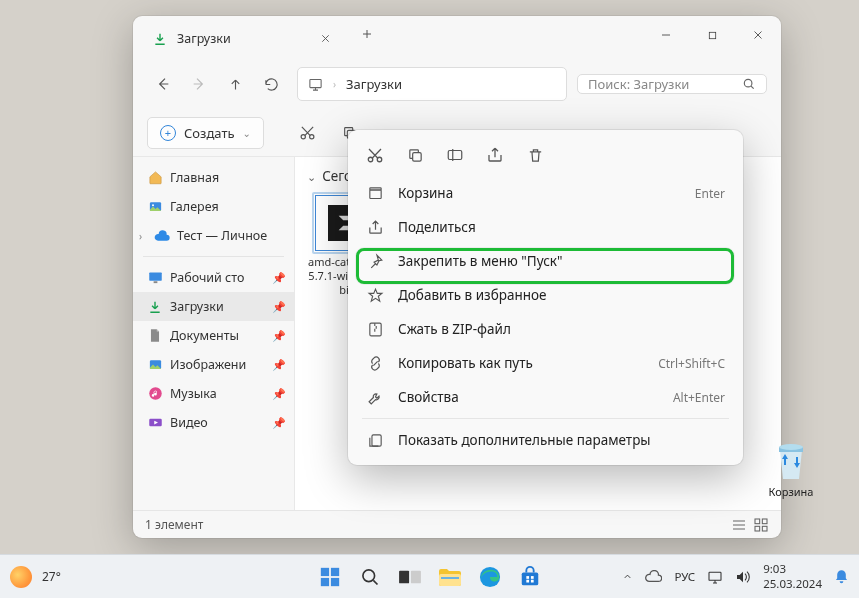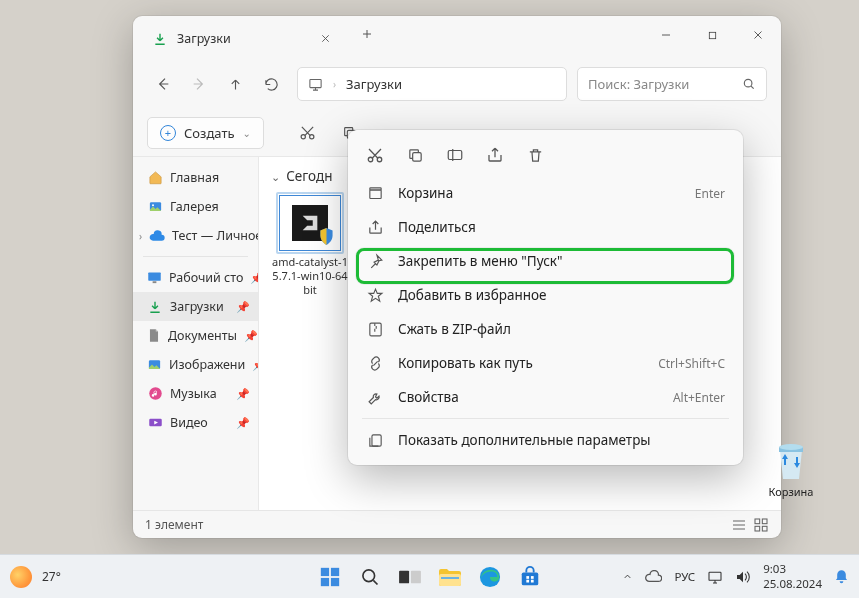--- a/index.html
+++ b/index.html
@@ -10,28 +10,28 @@
 .tab .dl-ico{color:#18a04f}
 .tab .x{margin-left:auto;padding:4px;color:#555}
 .addtab{padding:12px 14px;color:#555}
 .winctrls{margin-left:auto;display:flex;align-items:center}
 .winctrls div{width:46px;height:38px;display:flex;align-items:center;justify-content:center;color:#333}
 .navbar{display:flex;align-items:center;gap:4px;padding:6px 14px 8px;height:48px}
 .navbtn{width:32px;height:32px;display:flex;align-items:center;justify-content:center;color:#555;border-radius:4px}
 .navbtn.dis{color:#bbb}
 .addrbar{flex:1;display:flex;align-items:center;gap:10px;background:#fff;border:1px solid #ddd;border-radius:5px;height:34px;padding:0 10px;font-size:13px;color:#333;margin:0 6px}
 .addrbar .sep{color:#bbb;font-size:10px}
-.searchbox{width:190px;height:34px;background:#fff;border:1px solid #ddd;border-radius:5px;display:flex;align-items:center;padding:0 10px;font-size:13px;color:#888}
+.searchbox{width:190px;height:20px;background:#fff;border:1px solid #ddd;border-radius:5px;display:flex;align-items:center;padding:0 10px;font-size:13px;color:#888}
 .searchbox .mag{margin-left:auto;color:#666}
 .toolbar{display:flex;align-items:center;gap:6px;padding:6px 14px;height:48px;border-bottom:1px solid #e8e8e8}
 .createbtn{display:flex;align-items:center;gap:8px;padding:6px 12px;border:1px solid #ddd;border-radius:5px;font-size:13px;color:#333;background:#fdfdfd}
 .createbtn .plus{width:16px;height:16px;border:1.2px solid #3386d9;border-radius:50%;display:flex;align-items:center;justify-content:center;color:#3386d9;font-size:11px;line-height:1}
 .tico{width:36px;height:32px;display:flex;align-items:center;justify-content:center;color:#555}
 .body{flex:1;display:flex;min-height:0}
-.sidebar{width:126px;background:#f7f7f7;padding-top:6px;font-size:12.5px;color:#333;border-right:1px solid #e8e8e8;overflow:hidden}
+.sidebar{width:162px;background:#f7f7f7;padding-top:6px;font-size:12.5px;color:#333;border-right:1px solid #e8e8e8;overflow:hidden}
 .sbsep{height:1px;background:#e4e4e4;margin:6px 10px}
 .sbitm{display:flex;align-items:center;gap:7px;padding:6px 8px 6px 14px;white-space:nowrap}
 .sbitm.sel{background:#e9e9e9}
 .sbitm .pin{margin-left:auto;color:#888;font-size:11px}
 .sbico{width:16px;height:16px;display:inline-flex;align-items:center;justify-content:center;font-size:13px}
 .content{flex:1;background:#fff;padding:10px 12px;position:relative}
 .grouphdr{display:flex;align-items:center;gap:6px;font-size:13.5px;color:#333;margin-bottom:10px}
 .grouphdr .chv{color:#666;font-size:11px}
 .fileitem{width:78px;text-align:center;font-size:11px;color:#333}
 .fileicon{width:62px;height:56px;margin:0 auto 4px;background:#fff;border:1px solid #3e87d6;position:relative;display:flex;align-items:center;justify-content:center}
@@ -486,21 +486,21 @@
         </svg>
       </span>
     <span>
         <svg width="16" height="14" viewBox="0 0 24 20" fill="#333">
           <path d="M3 7h4l5-5v16l-5-5H3z"></path>
           <path d="M15 5a7 7 0 0 1 0 10M18 2a11 11 0 0 1 0 16" stroke="#333" stroke-width="1.6" fill="none"></path>
         </svg>
       </span>
     <div class="clock">
       <div>9:03</div>
-      <div>25.08.2024</div>
+      <div>25.03.2024</div>
     </div>
     <span>
         <svg width="15" height="16" viewBox="0 0 24 26" fill="#3b8be0">
           <path d="M12 2a7 7 0 0 0-7 7v6l-2 3h18l-2-3V9a7 7 0 0 0-7-7zM9 20a3 3 0 0 0 6 0z"></path>
         </svg>
       </span>
   </div>
 </div>
 
 </body></html>

